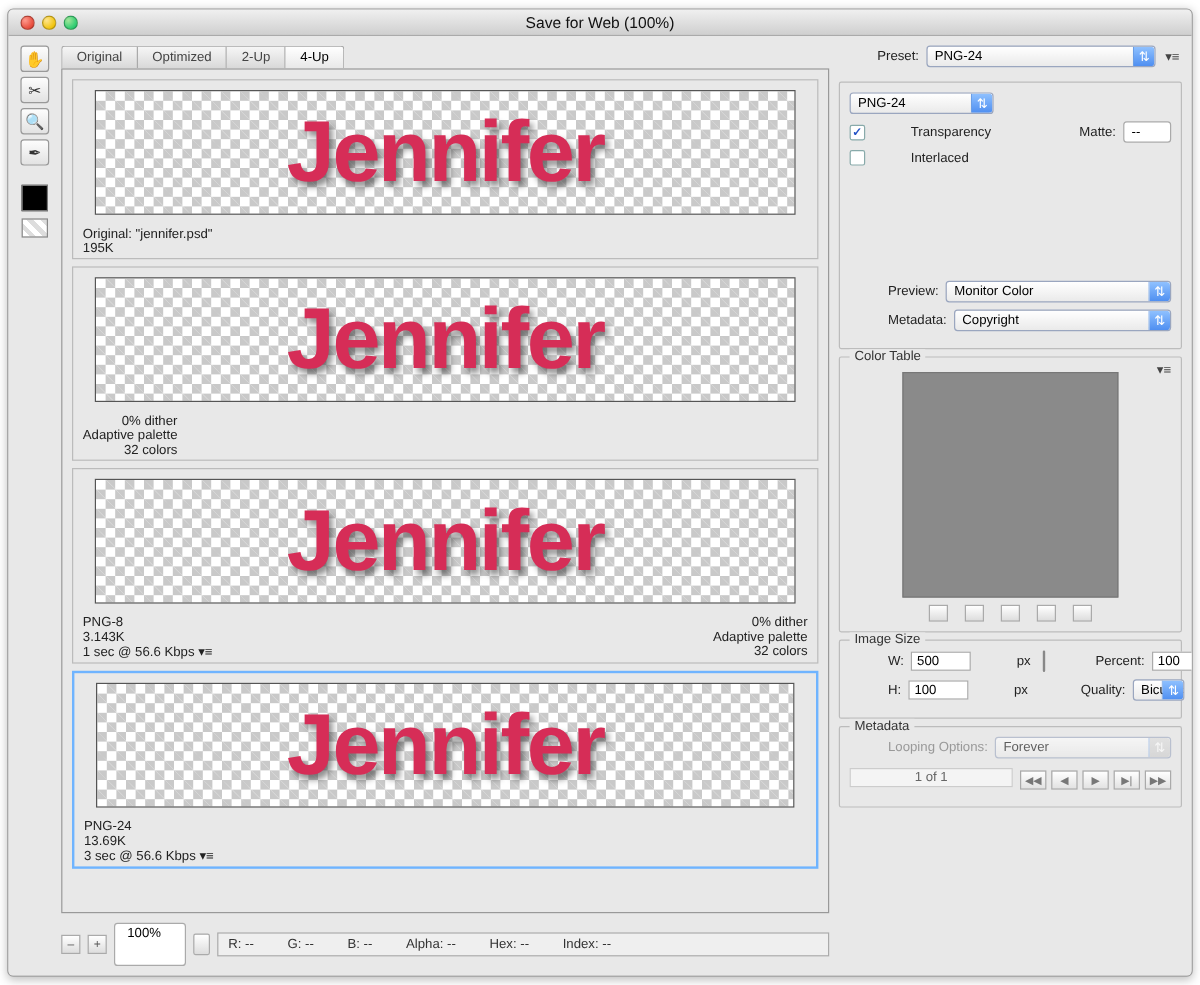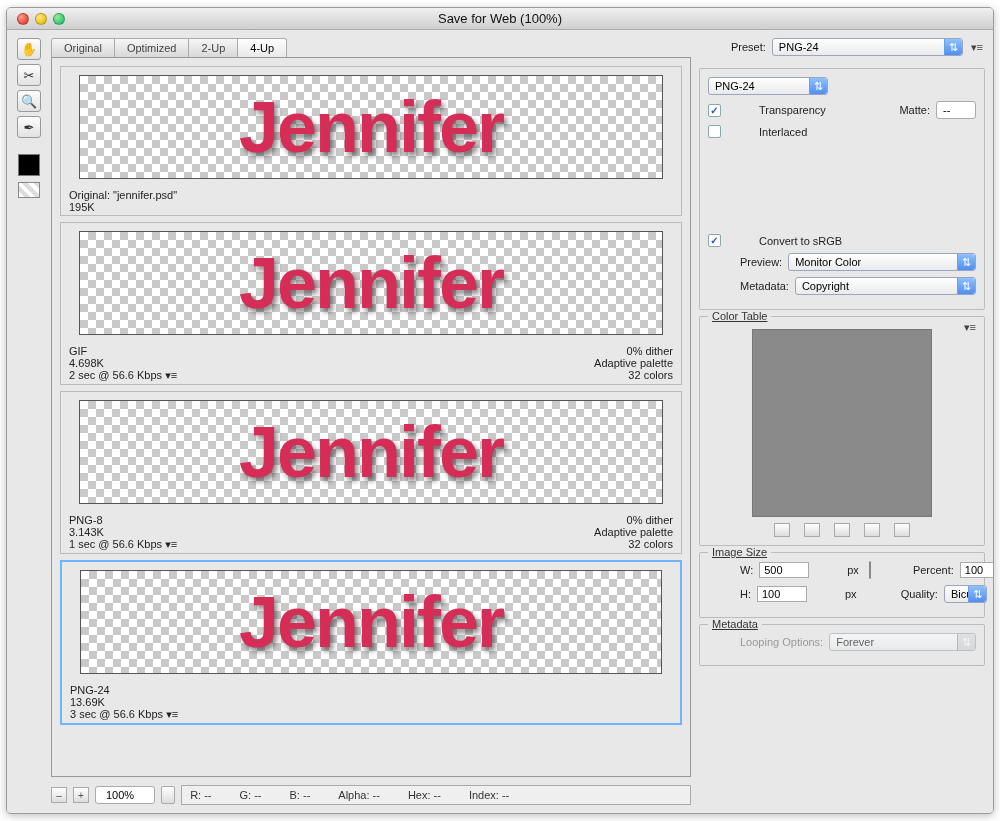--- a/index.html
+++ b/index.html
@@ -59,29 +59,29 @@
   .jennifer {
     font-family: Arial Black, Arial, sans-serif; font-weight: 900;
     color: #d62d57; font-size: 72px; letter-spacing: -2px;
     text-shadow: 3px 4px 5px rgba(0,0,0,.45);
   }
   .meta { display:flex; justify-content: space-between; padding: 4px 8px 2px; color:#222; }
   .meta .l, .meta .r { display:flex; flex-direction:column; }
   .meta .r { text-align:right; }
 
   .readouts { display: flex; align-items: center; gap: 6px; margin-top: 8px; }
-  .zoombox { border:1px solid #aaa; background: #fff; padding:2px 20px 2px 10px; border-radius:3px; position:relative;}
+  .zoombox { border:1px solid #aaa; background: #fff; padding:2px 20px 20px 10px; border-radius:3px; position:relative;}
   .zoom-dd { border:1px solid #aaa; background: linear-gradient(#fff,#ddd); width:14px; height:18px; border-radius:2px;}
   .rolabels { flex:1; border:1px solid #aaa; background:#efefef; padding:3px 8px; display:flex; gap:28px;}
   .rolabels span { color:#333; }
 
   
   .rpanel { width: 286px; display: flex; flex-direction: column; gap: 6px; }
   .group { border: 1px solid #bcbcbc; padding: 8px; border-radius: 2px; background:#e8e8e8; position:relative; }
-  .group > .legend { position:absolute; top:-7px; left:8px; background:#e8e8e8; padding:0 4px; color:#333;text-decoration:underline; }
+  .group > .legend { position:absolute; top:-7px; left:8px; background:#e8e8e8; padding:0 4px; color:#333; }
   .row { display: flex; align-items: center; gap: 6px; margin-bottom: 6px; }
   .label { color: #222; padding-left: 32px; }
   .select {
     flex: 1; height: 18px; border: 1px solid #9aa6bf; border-radius: 3px;
     background: linear-gradient(#fff,#eaeaea); padding-left: 6px; display:flex; align-items:center; position:relative;
   }
   .select .cap {
     position:absolute; right:0; top:0; bottom:0; width:18px;
     background: linear-gradient(#8fc1ff,#4f8ff1); border-left:1px solid #6a9ee6;
     border-radius: 0 3px 3px 0; display:flex;align-items:center;justify-content:center;color:#fff;
@@ -153,25 +153,20 @@
             </div>
             <div class="r"></div>
           </div>
         </div>
 
         <div class="pane">
           <div class="preview-strip">
               <span class="jennifer">Jennifer</span>
             </div>
           <div class="meta">
-            <div class="l">
-              <span>GIF</span>
-              <span>4.698K</span>
-              <span>2 sec @ 56.6 Kbps  ▾≡</span>
-            </div>
             <div class="r">
               <span>0% dither</span>
               <span>Adaptive palette</span>
               <span>32 colors</span>
             </div>
           </div>
         </div>
 
         <div class="pane">
           <div class="preview-strip">
@@ -250,24 +245,20 @@
             </div>
         </div>
         <div class="row">
           <span class="cb"></span>
           <span class="label">Interlaced</span>
         </div>
 
         <div style="height:90px"></div>
 
         <div class="row">
-          <span class="cb checked"></span>
-          <span class="label">Convert to sRGB</span>
-        </div>
-        <div class="row">
           <span class="label">Preview:</span>
           <div class="select">
             <span>Monitor Color</span>
               <div class="cap">⇅</div>
           </div>
         </div>
         <div class="row">
           <span class="label">Metadata:</span>
           <div class="select">
             <span>Copyright</span>
@@ -315,17 +306,27 @@
 
       <div class="group">
         <span class="legend">Metadata</span>
         <div class="row">
           <span class="label" style="color:#999">Looping Options:</span>
           <div class="select" style="opacity:.6">
             <span>Forever</span>
               <div class="cap" style="background:linear-gradient(#ddd,#ccc)">⇅</div>
           </div>
         </div>
+        <div class="row">
+          <div class="anim-frame">1 of 1</div>
+          <div class="anim-nav">
+            <div class="navb">◀◀</div>
+            <div class="navb">◀</div>
+            <div class="navb">▶</div>
+            <div class="navb">▶|</div>
+            <div class="navb">▶▶</div>
+          </div>
+        </div>
       </div>
 
     </div>
   </div>
 </div>
 
 </body></html>

